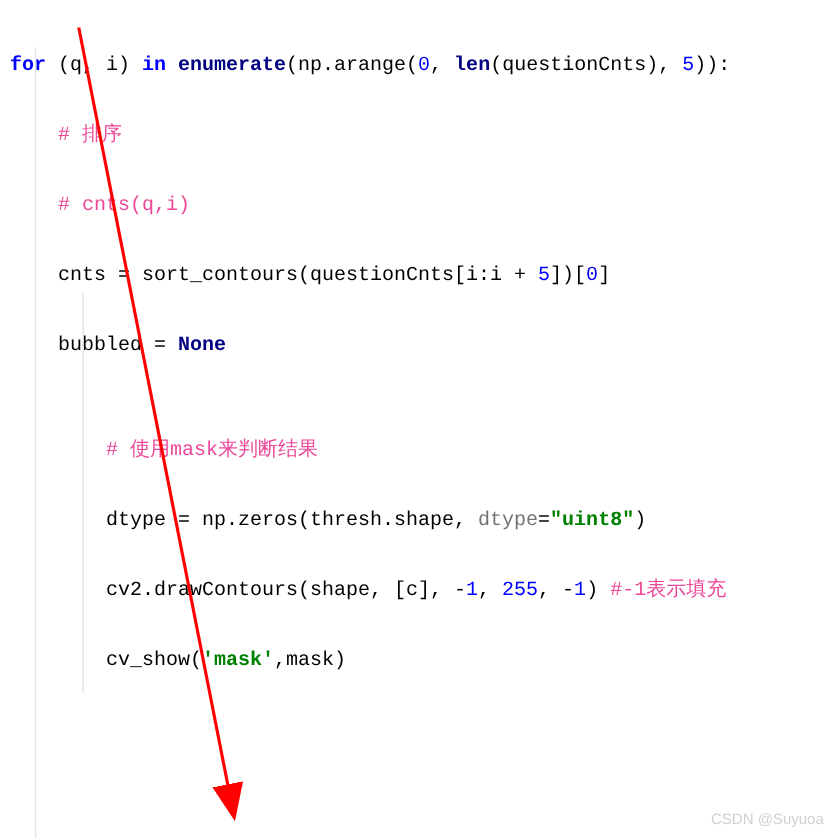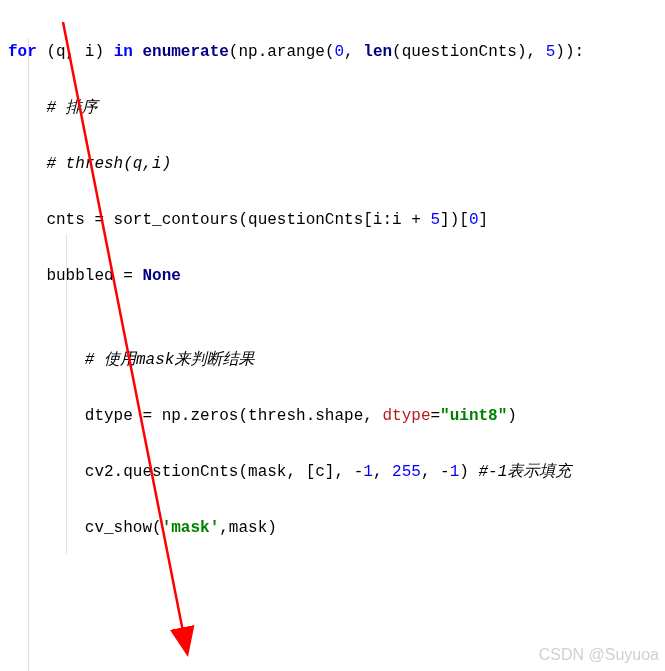--- a/index.html
+++ b/index.html
@@ -16,38 +16,38 @@
     position: relative;
   }
   .code {
     padding: 10px 0 0 8px;
     white-space: pre;
   }
   .line {
     display: block;
   }
   .kw { color: #0000ff; font-weight: bold; text-align: right; }
-  .cmt { color: #000000; font-style: italic; }
+  .cmt { color: #ec4899; }
   .str { color: #008000; font-weight: bold; }
   .num { color: #0000ff; }
   .builtin { color: #000080; font-weight: bold; }
   .const { color: #000080; font-weight: bold; }
-  .attr { color: #b91c1c; }
+  .attr { color: #737373; }
   .arrow {
     position: absolute;
     top: 0;
     left: 0;
     pointer-events: none;
   }
   .watermark {
     position: absolute;
     right: 6px;
     bottom: 2px;
     font-family: Arial, sans-serif;
-    font-size: 16px;
+    font-size: 12px;
     color: #d0d0d0;
   }
   .gutter {
     position: absolute;
     left: 28px;
     top: 38px;
     bottom: 0;
     border-left: 1px solid #e0e0e0;
   }
   .gutter2 {
@@ -60,27 +60,27 @@
 </style>
 </head>
 <body>
 
 <div class="gutter"></div>
 <div class="gutter2"></div>
 
 <div class="code">
 <span class="line"><span class="kw">for</span><span> (q, i) </span><span class="kw">in</span><span> </span><span class="builtin">enumerate</span><span>(np.arange(</span><span class="num">0</span><span>, </span><span class="builtin">len</span><span>(questionCnts), </span><span class="num">5</span><span>)):</span></span>
 <span class="line cmt">    # 排序</span>
-<span class="line cmt">    # thresh(q,i)</span>
+<span class="line cmt">    # cnts(q,i)</span>
 <span class="line"><span>    cnts = sort_contours(questionCnts[i:i + </span><span class="num">5</span><span>])[</span><span class="num">0</span><span>]</span></span>
 <span class="line"><span>    bubbled = </span><span class="const">None</span></span>
 <span class="line"></span>
 <span class="line cmt">        # 使用mask来判断结果</span>
 <span class="line"><span>        dtype = np.zeros(thresh.shape, </span><span class="attr">dtype</span><span>=</span><span class="str">"uint8"</span><span>)</span></span>
-<span class="line"><span>        cv2.questionCnts(mask, [c], -</span><span class="num">1</span><span>, </span><span class="num">255</span><span>, -</span><span class="num">1</span><span>) </span><span class="cmt">#-1表示填充</span></span>
+<span class="line"><span>        cv2.drawContours(shape, [c], -</span><span class="num">1</span><span>, </span><span class="num">255</span><span>, -</span><span class="num">1</span><span>) </span><span class="cmt">#-1表示填充</span></span>
 <span class="line"><span>        cv_show(</span><span class="str">'mask'</span><span>,mask)</span></span>
 
 
 
 <span class="line"></span>
 
 
 
 <span class="line"></span>
 

